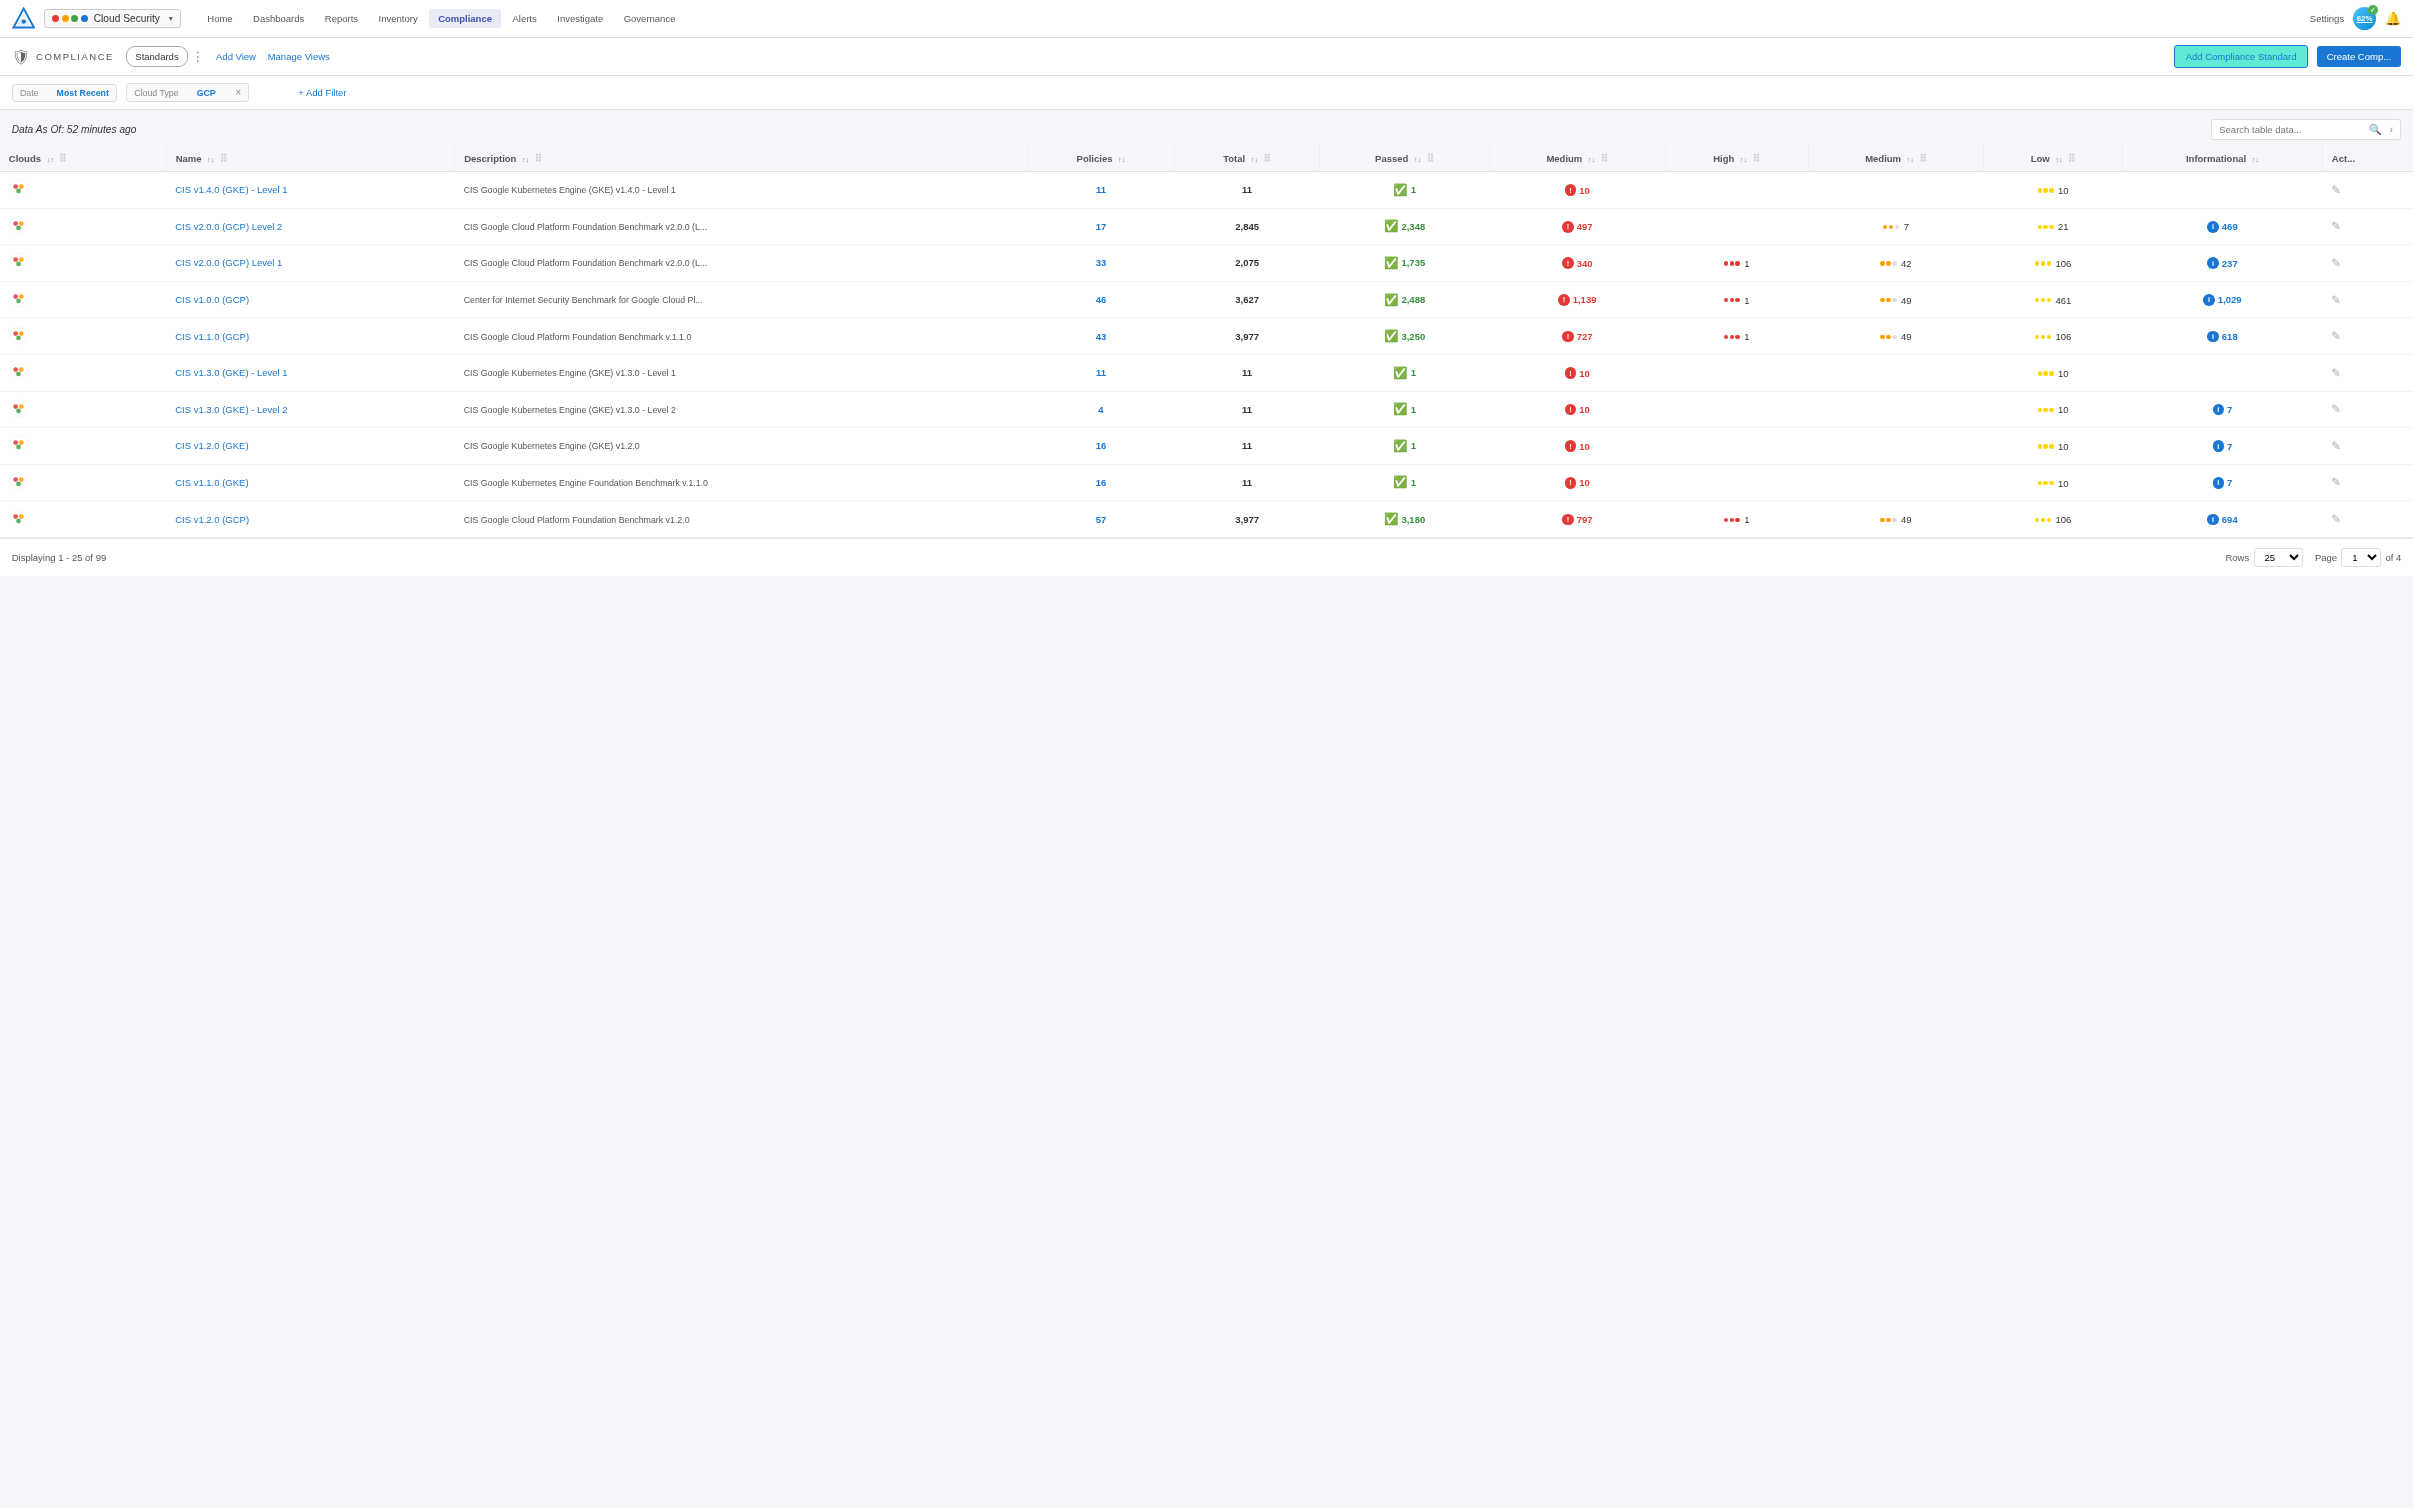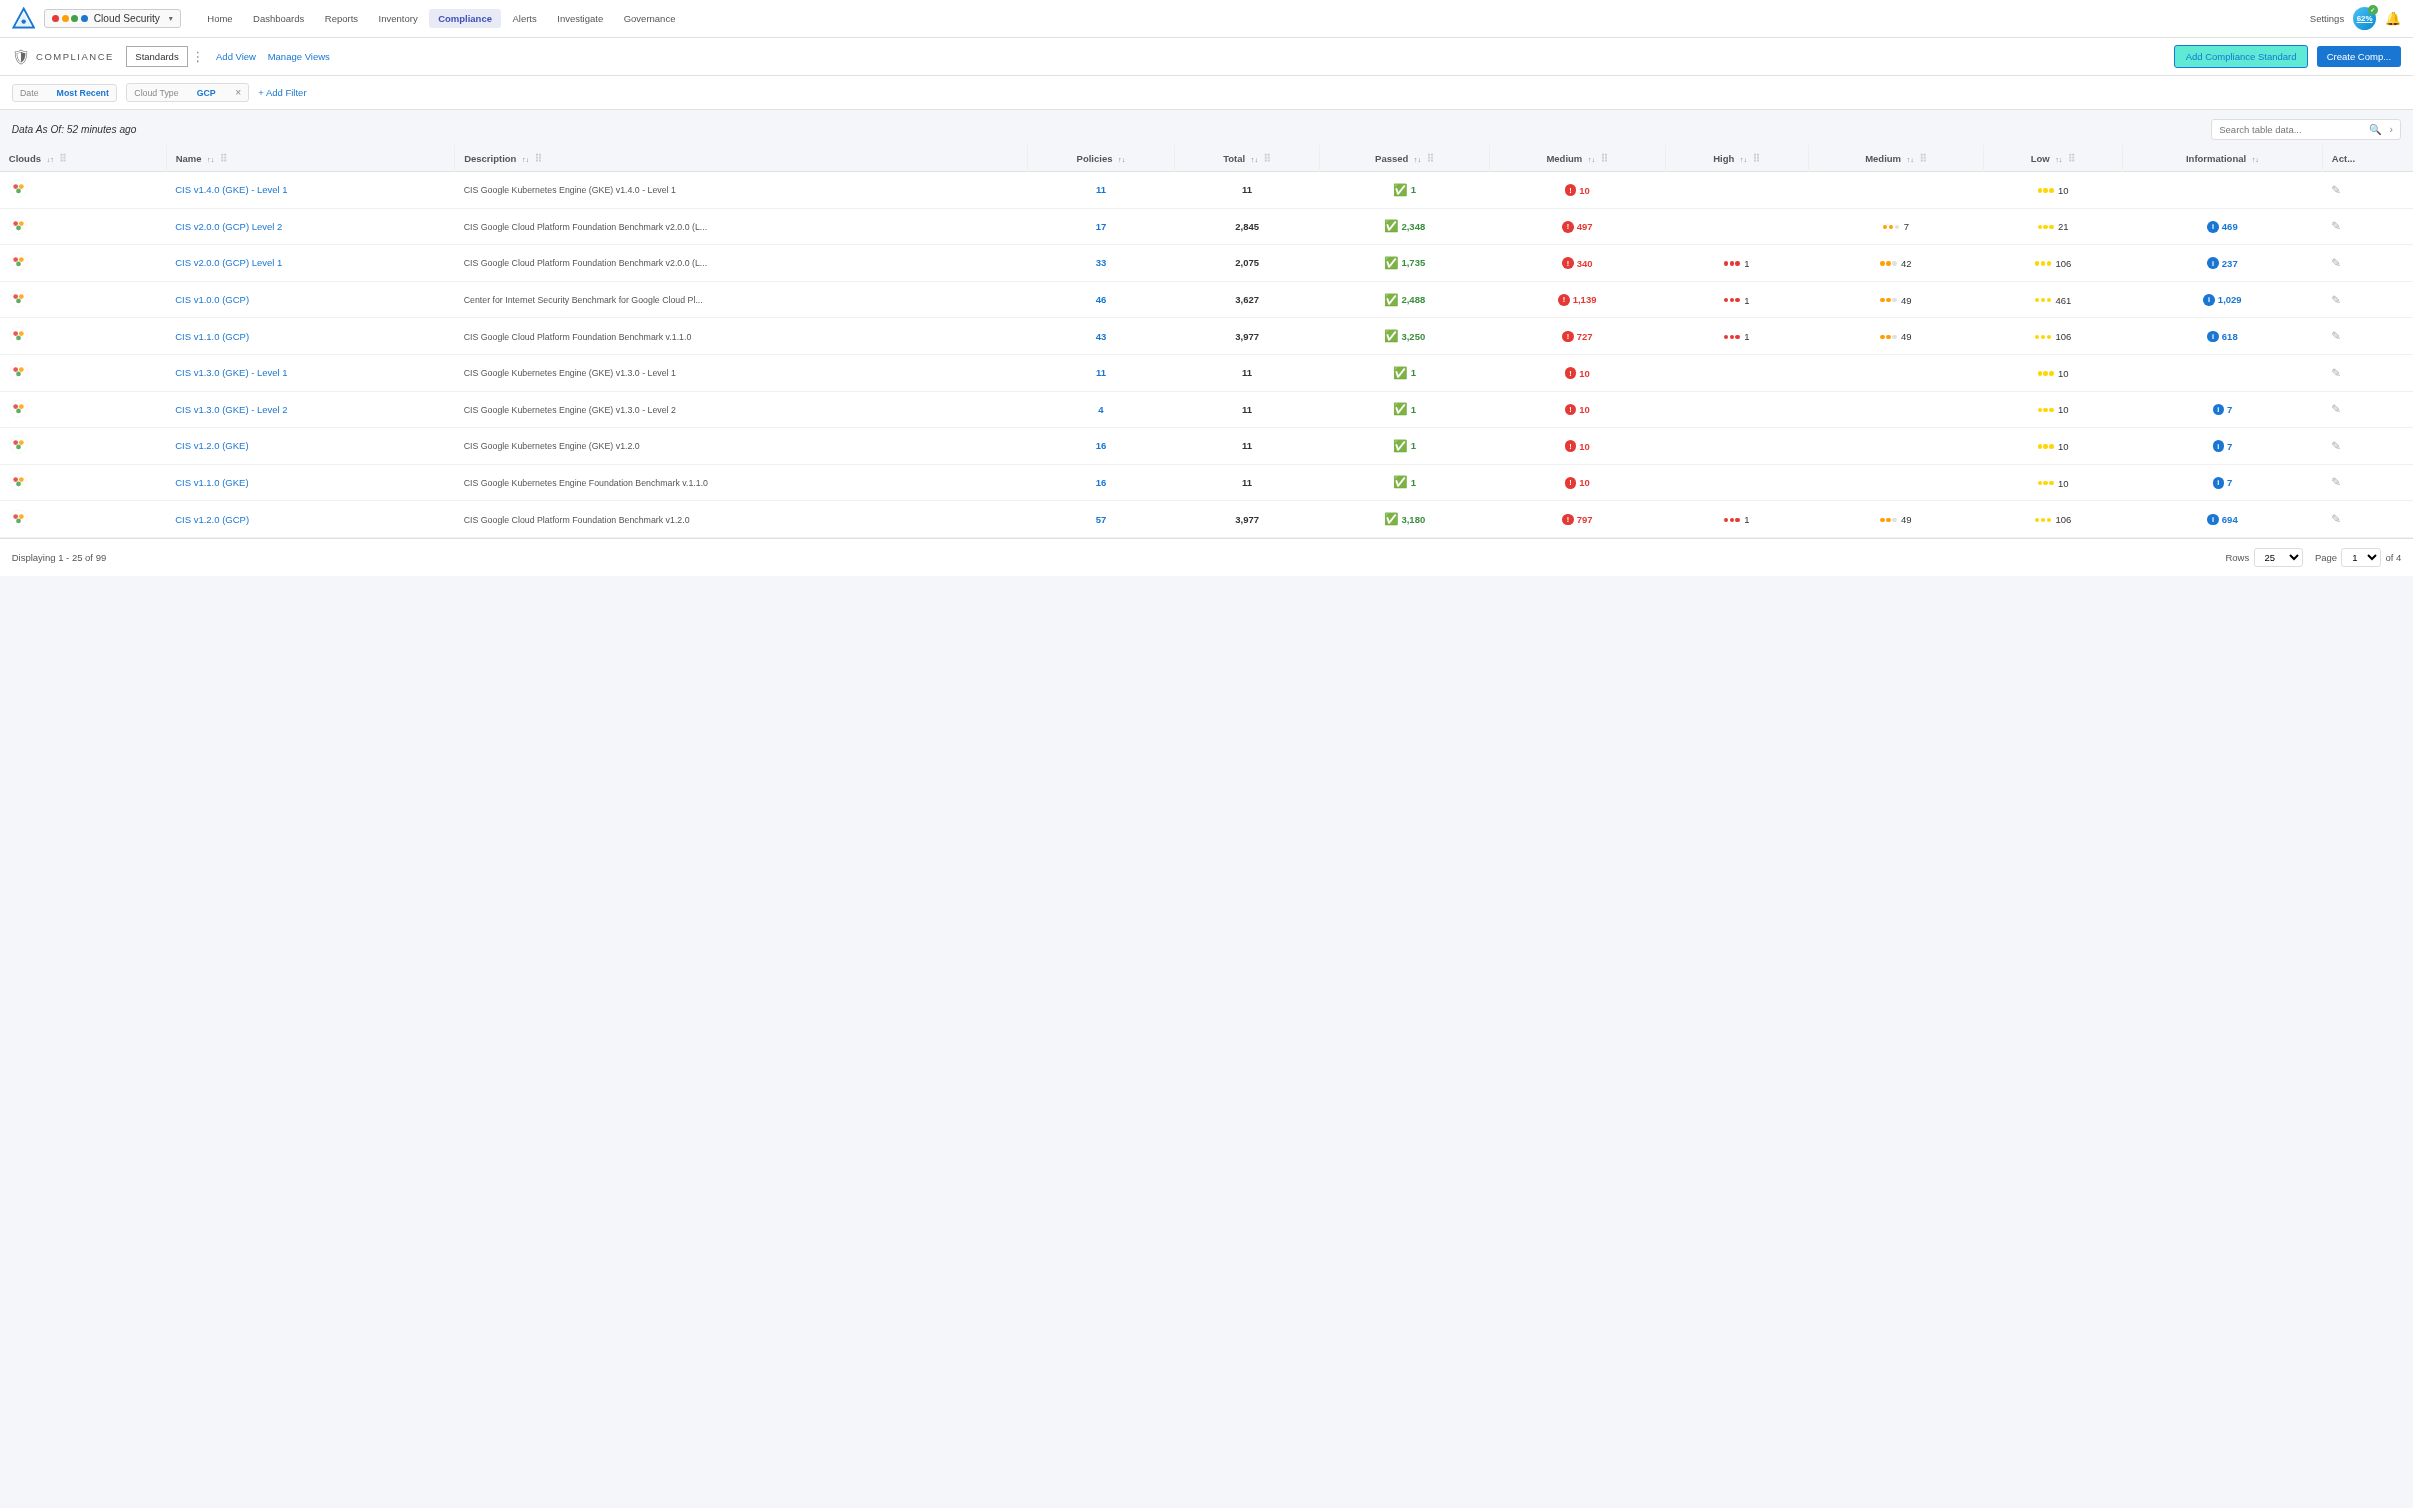--- a/index.html
+++ b/index.html
@@ -19,35 +19,35 @@
     .topnav-right { display: flex; align-items: center; gap: 8.8px; margin-left: auto; }
     .settings-btn { font-size: 9.5px; color: #555; cursor: pointer; }
     .avatar-circle { width: 23.4px; height: 23.4px; border-radius: 50%; background: linear-gradient(135deg, #4fc3f7, #0288d1); display: flex; align-items: center; justify-content: center; font-size: 8px; font-weight: bold; color: white; position: relative; text-decoration: underline; }
     .avatar-badge { position: absolute; top: -1.5px; right: -1.5px; background: #4caf50; color: white; border-radius: 50%; width: 10.2px; height: 10.2px; font-size: 5.8px; display: flex; align-items: center; justify-content: center; }
     .bell-icon { font-size: 13px; color: #555; cursor: pointer; position: relative; }
 
     
     .subheader { display: flex; align-items: center; background: #fff; border-bottom: 0.7px solid #e0e0e0; padding: 0 11.7px; height: 38px; }
     .subheader-shield { font-size: 14.6px; color: #666; margin-right: 5.8px; }
     .subheader-compliance { font-size: 9.5px; letter-spacing: 1.5px; color: #555; font-weight: 500; margin-right: 11.7px; }
-    .subheader-tab { background: #f5f5f5; border: 0.7px solid #ddd; border-radius: 0; padding: 3.7px 8.8px; font-size: 9.5px; cursor: pointer; margin-right: 2.9px; color: #333; }
+    .subheader-tab { background: #f5f5f5; border: 0.7px solid #ddd; border-radius: 9px; padding: 3.7px 8.8px; font-size: 9.5px; cursor: pointer; margin-right: 2.9px; color: #333; }
     .subheader-tab.active { background: #fff; border-color: #aaa; font-weight: 500; }
     .subheader-dots { font-size: 13px; color: #888; cursor: pointer; margin-right: 11.7px; }
     .subheader-link { color: #1976d2; font-size: 9.5px; cursor: pointer; margin-right: 11.7px; }
     .subheader-right { margin-left: auto; display: flex; gap: 8.8px; align-items: center; }
     .btn-outline { border: 0.7px solid #1976d2; background: #5eead4; color: #1976d2; padding: 5.1px 10.2px; border-radius: 2.9px; font-size: 9.5px; cursor: pointer; white-space: nowrap; }
     .btn-primary { background: #1976d2; color: #fff; border: none; padding: 5.1px 10.2px; border-radius: 2.9px; font-size: 9.5px; cursor: pointer; white-space: nowrap; }
 
     
     .filterbar { background: #fff; border-bottom: 0.7px solid #e0e0e0; padding: 7.3px 11.7px; display: flex; align-items: center; gap: 8.8px; }
     .filter-pill { display: flex; align-items: center; gap: 18px; border: 0.7px solid #ddd; border-radius: 2.9px; padding: 2.9px 7.3px; font-size: 8.8px; cursor: pointer; background: #fafafa; }
     .filter-pill .label { color: #888; }
     .filter-pill .value { color: #1976d2; font-weight: 600; }
     .filter-pill .close { color: #888; cursor: pointer; font-size: 10.2px; margin-left: 1.5px; }
-    .add-filter { color: #1976d2; font-size: 9.5px; cursor: pointer; }
+    .add-filter { color: #1976d2; font-size: 9.5px; cursor: pointer; margin-left: 40px; }
 
     
     .data-info-bar { display: flex; align-items: center; justify-content: space-between; padding: 8.8px 11.7px 5.8px 11.7px; }
     .data-as-of { font-size: 10.2px; color: #333; font-weight: 500; font-style: italic; }
     .search-box { display: flex; align-items: center; border: 0.7px solid #ddd; border-radius: 2.9px; background: #fff; padding: 3.7px 7.3px; gap: 4.4px; }
     .search-box input { border: none; outline: none; font-size: 9.5px; width: 146px; color: #888; }
     .search-icon { color: #888; font-size: 10.2px; }
     .expand-icon { color: #888; font-size: 10.2px; margin-left: 2.9px; cursor: pointer; }
 
     

